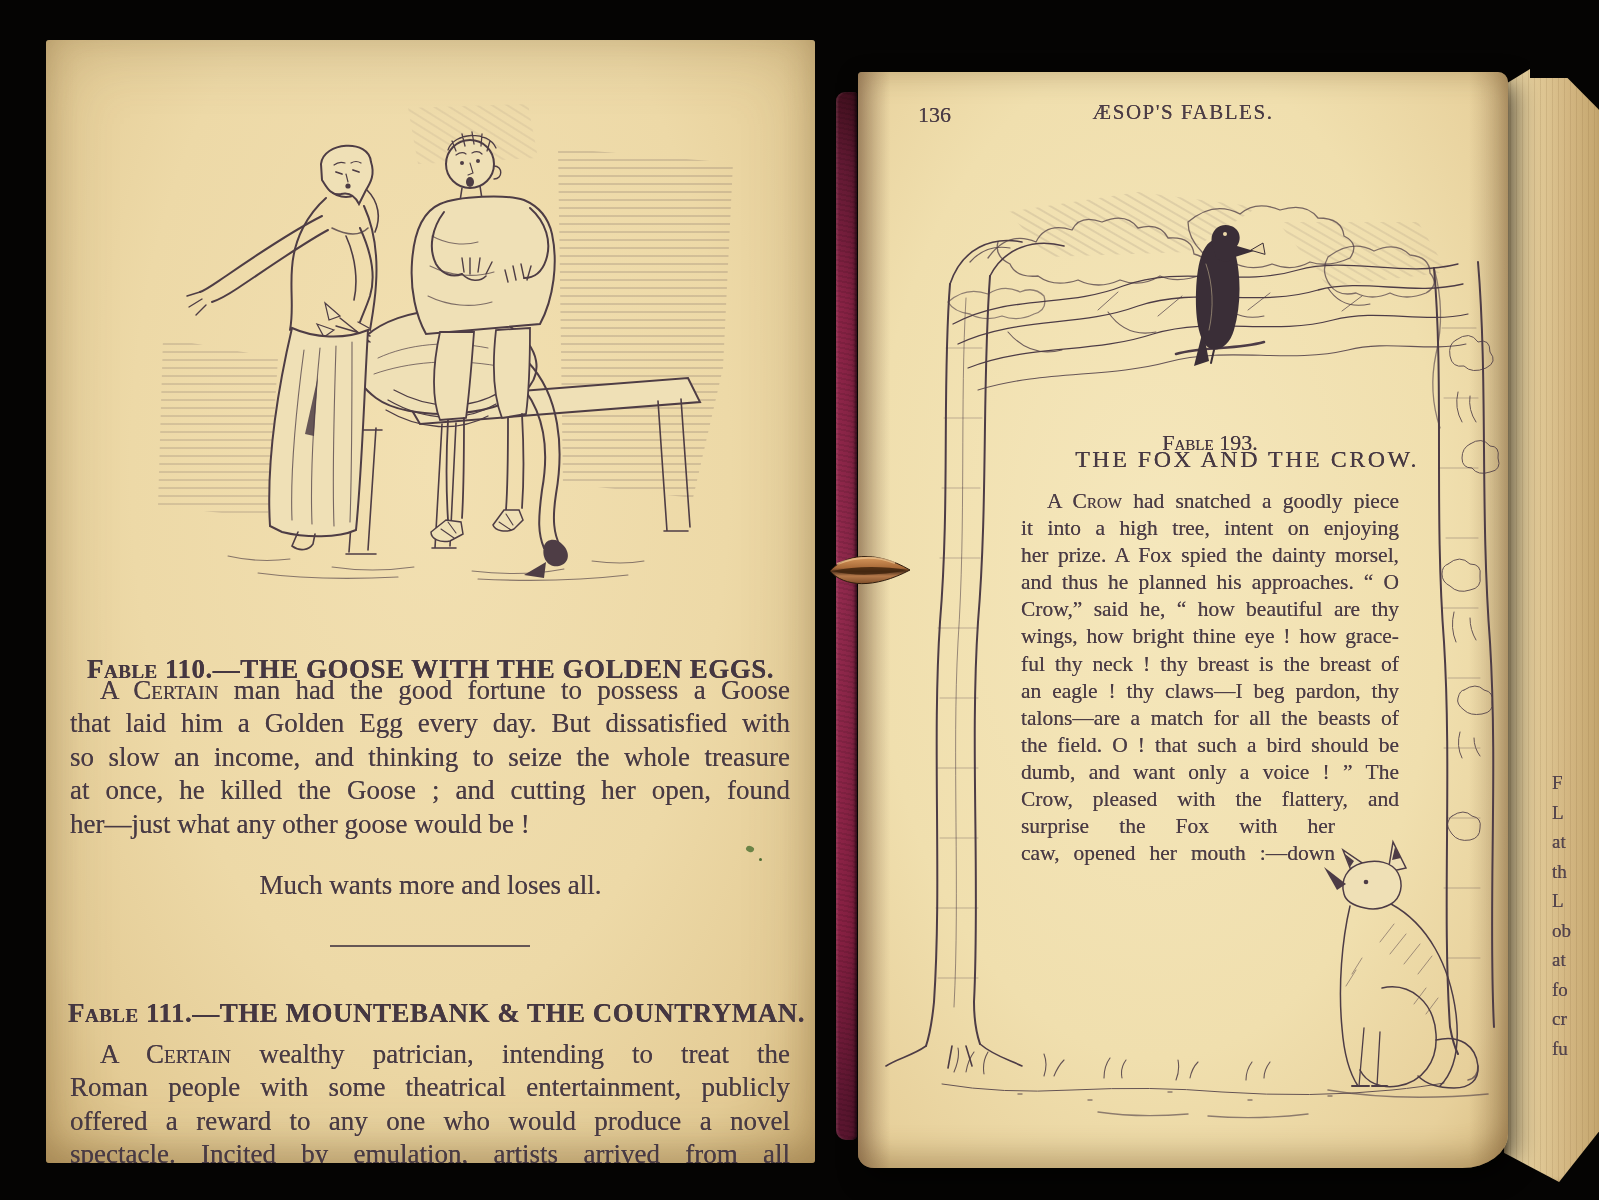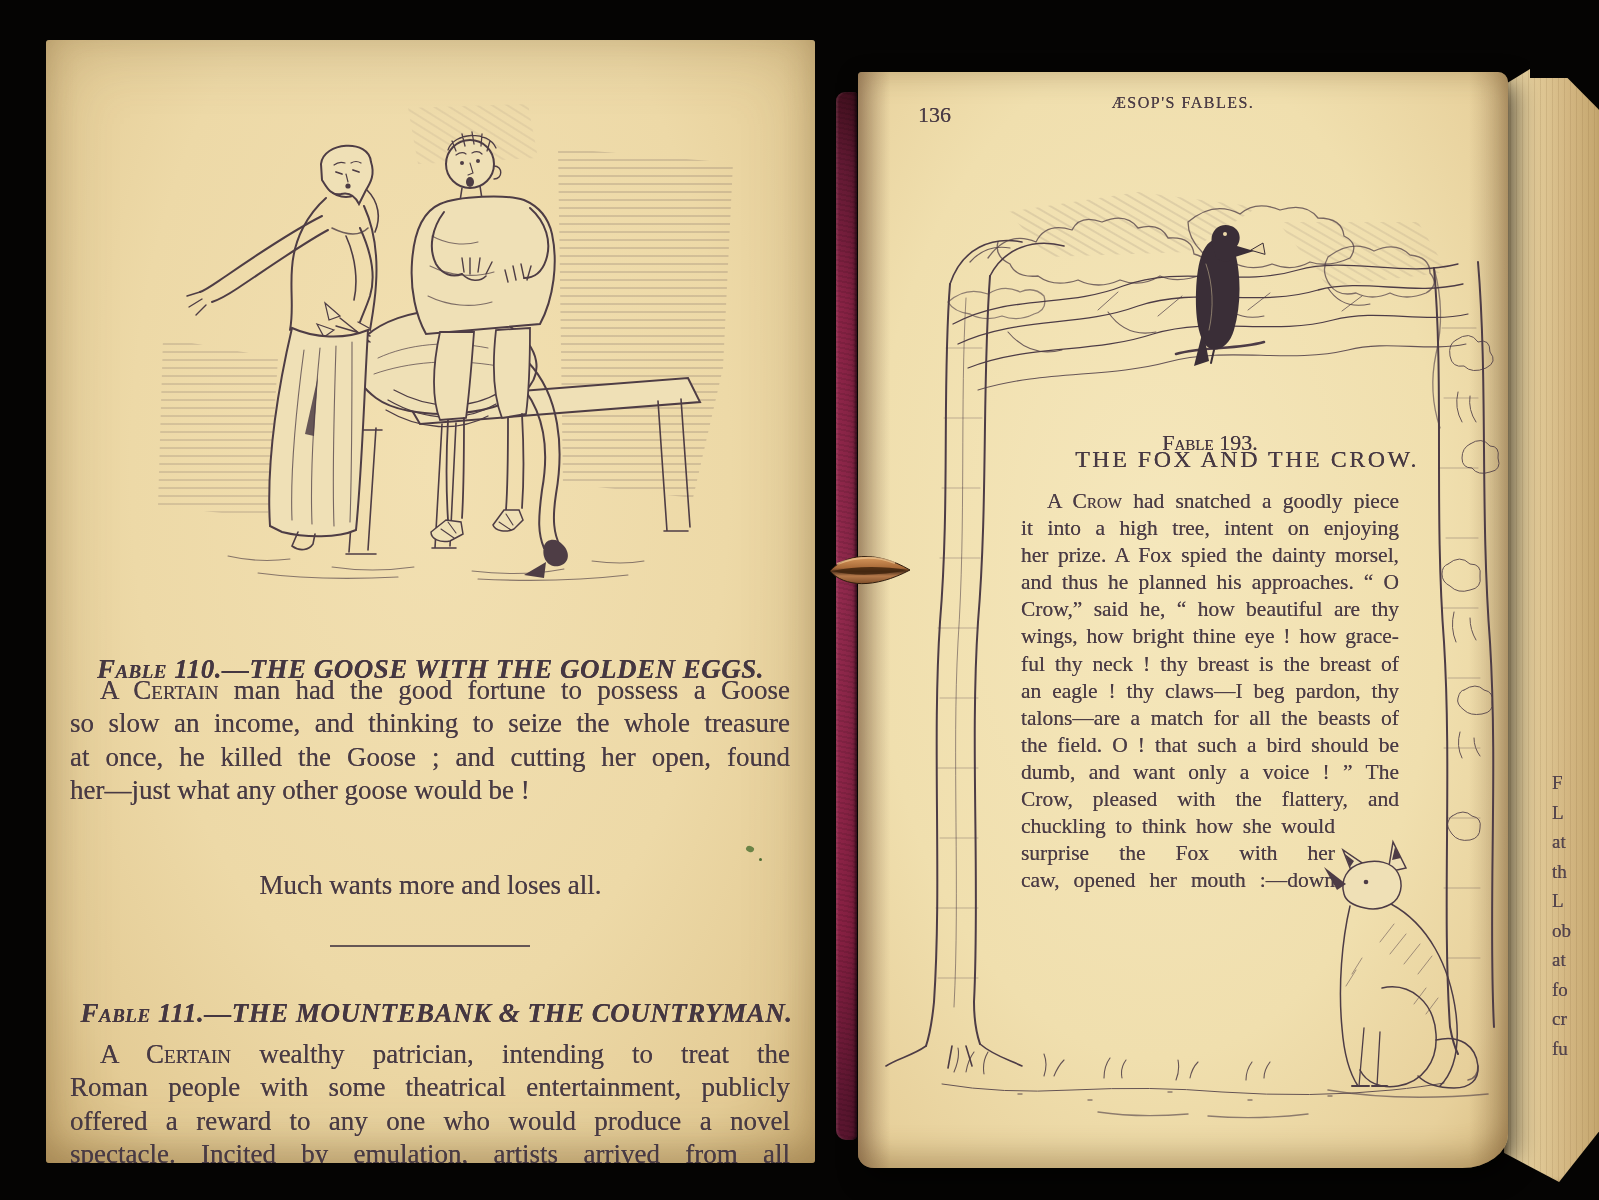--- a/index.html
+++ b/index.html
@@ -8,21 +8,21 @@
   .scene *{box-sizing:border-box;}
 
   
   .left-page{position:absolute;left:46px;top:40px;width:769px;height:1123px;overflow:hidden;
     background:radial-gradient(ellipse at 50% 38%,#f2e0b2 0%,#edd9a7 55%,#e4cc96 84%,#d3b67c 100%);
     box-shadow:inset 0 0 70px rgba(110,80,35,.30), inset 0 -14px 30px rgba(110,80,35,.25);
     border-radius:3px;}
   .ill-left{position:absolute;left:62px;top:28px;width:645px;height:545px;}
   .h-fable{position:absolute;left:0;width:100%;text-align:center;color:#453741;
     font-variant:small-caps;font-size:27px;letter-spacing:.5px;white-space:nowrap;
-    text-shadow:0 0 .5px #453741;font-style:italic;}
+    text-shadow:0 0 .5px #453741;}
   .h110{top:592px;}
   .h111{top:936px;padding-left:12px;}
   .para{position:absolute;color:#483a44;text-shadow:0 0 .4px rgba(72,58,68,.8);}
   .para .tline{text-align:justify;text-align-last:justify;white-space:nowrap;}
   .para .tline.no-just{text-align:left;text-align-last:left;}
   .para .tline.indent{padding-left:30px;}
   .lead{font-variant:small-caps;}
   .p110{left:24px;top:634px;width:720px;font-size:27px;line-height:33.4px;}
   .p111{left:24px;top:974px;width:720px;font-size:27px;line-height:33.4px;margin-top:24px;}
   .moral{position:absolute;left:0;top:830px;width:100%;text-align:center;
@@ -56,21 +56,21 @@
   .right-page{position:absolute;left:858px;top:72px;width:650px;height:1096px;z-index:3;
     background:radial-gradient(ellipse at 46% 44%,#f5e7bc 0%,#f0dfae 58%,#e7d09b 86%,#d8bd83 100%);
     border-radius:4px 10px 46px 16px / 4px 10px 34px 14px;
     box-shadow:inset 0 -16px 26px rgba(105,72,30,.30), inset 0 10px 22px rgba(110,80,35,.18),
                6px 10px 24px rgba(0,0,0,.65);}
   .right-page::before{content:"";position:absolute;inset:0;border-radius:inherit;
     background:linear-gradient(90deg,rgba(70,35,25,.34) 0%,rgba(70,35,25,0) 5%,
                rgba(70,35,25,0) 94%,rgba(90,55,25,.28) 100%);}
   .rp-pageno{position:absolute;left:60px;top:30px;font-size:22px;color:#4c3d46;
     text-shadow:0 0 .4px #4c3d46;}
-  .rp-runhead{position:absolute;left:105px;top:22px;width:440px;text-align:center;font-size:16px;
+  .rp-runhead{position:absolute;left:105px;top:28px;width:440px;text-align:center;font-size:21px;
     letter-spacing:1.5px;color:#4c3d46;text-shadow:0 0 .4px #4c3d46;white-space:nowrap;}
   .border-art{position:absolute;left:0;top:0;width:650px;height:1096px;z-index:1;}
   .flabel{position:absolute;left:163px;top:336px;width:378px;text-align:center;font-size:22px;
     font-variant:small-caps;color:#473943;z-index:2;text-shadow:0 0 .5px #473943;margin-top:22px;}
   .ftitle{position:absolute;left:143px;top:374px;width:418px;text-align:right;font-size:24px;
     letter-spacing:2.5px;color:#473943;z-index:2;white-space:nowrap;text-shadow:0 0 .5px #473943;}
   .p193{left:163px;top:416px;width:378px;font-size:21.5px;line-height:27.1px;z-index:2;
     color:#4a3b45;}
   .p193 .tline.indent{padding-left:26px;}
   .p193 .tline.narrow{width:314px;}
@@ -170,20 +170,21 @@
         <path d="M398,446 l7,11 m-14,-3 l12,8" stroke-width="1.1"></path>
 
         <path d="M120,488 q30,7 62,3 m42,8 q40,6 82,0 m58,4 q50,6 92,-2 m28,-8 q30,4 52,0 M150,505 q60,8 140,4 m80,2 q80,4 150,-4" stroke-width="1.1" opacity=".65"></path>
       </g>
     </svg>
 
     <h2 class="h-fable h110">Fable 110.—THE GOOSE WITH THE GOLDEN EGGS.</h2>
 
     <div class="para p110">
       <div class="tline indent"><span class="lead">A Certain</span><span> man had the good fortune to possess a Goose</span></div>
+      <div class="tline">that laid him a Golden Egg every day.   But dissatisfied with</div>
       <div class="tline">so slow an income, and thinking to seize the whole treasure</div>
       <div class="tline">at once, he killed the Goose ; and cutting her open, found</div>
       <div class="tline no-just">her—just what any other goose would be !</div>
     </div>
 
     <div class="moral">Much wants more and loses all.</div>
 
     <div class="divider"></div>
 
     <h2 class="h-fable h111">Fable 111.—THE MOUNTEBANK &amp; THE COUNTRYMAN.</h2>
@@ -310,21 +311,20 @@
       <div class="tline">her prize.   A Fox spied the dainty morsel,</div>
       <div class="tline">and thus he planned his approaches.  “ O</div>
       <div class="tline">Crow,” said he, “ how beautiful are thy</div>
       <div class="tline">wings, how bright thine eye !  how grace-</div>
       <div class="tline">ful thy neck !  thy breast is the breast of</div>
       <div class="tline">an eagle !  thy claws—I beg pardon, thy</div>
       <div class="tline">talons—are a match for all the beasts of</div>
       <div class="tline">the field.   O ! that such a bird should be</div>
       <div class="tline">dumb, and want only a voice ! ”    The</div>
       <div class="tline">Crow, pleased with the flattery, and</div>
-      <div class="tline narrow">chuckling to think how she would</div>
       <div class="tline narrow">surprise  the  Fox  with  her</div>
       <div class="tline narrow">caw, opened her mouth :—down</div>
     </div>
   </section>
 
   <div class="fore-edge"></div>
   <div class="edge-text">
     <div>F</div>
     <div>L</div>
     <div>at</div>

